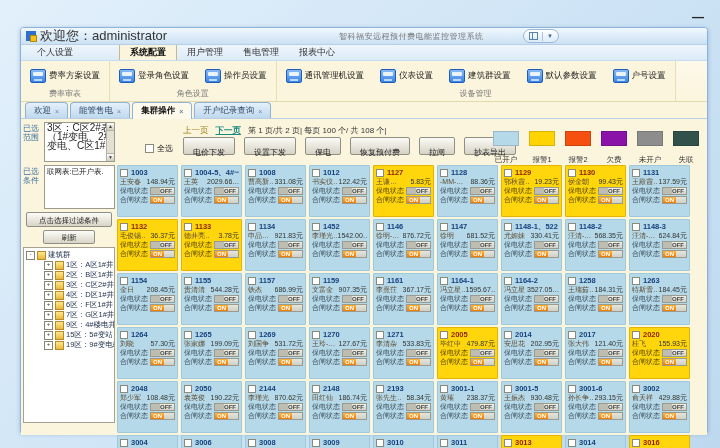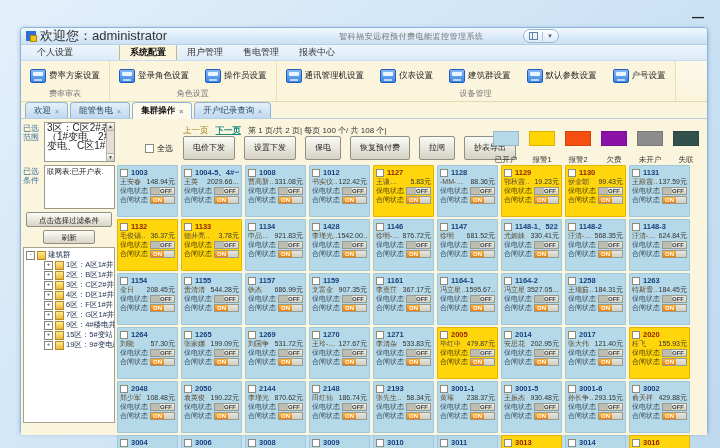--- a/index.html
+++ b/index.html
@@ -73,26 +73,26 @@
   .exp{width:7px;height:7px;border:1px solid #848477;background:#fff;font-size:6px;line-height:5px;text-align:center;color:#444;flex:0 0 auto;cursor:pointer;}
   .bic{width:7px;height:7px;background:linear-gradient(#ffe98e,#e8b93a);border:1px solid #b9892a;flex:0 0 auto;}
   .tlabel{overflow:hidden;text-overflow:clip;}
   
   .main{position:absolute;left:96px;right:2px;top:0;bottom:0;}
   .pager{display:flex;align-items:center;gap:7px;padding:5px 0 0 66px;height:13px;}
   .plink{font-size:8.5px;cursor:pointer;}
   .plink.prev{color:#a4831d;}
   .plink.next{color:#168a7f;font-weight:bold;text-decoration:underline;}
   .pinfo{font-size:8px;color:#333;}
-  .controls{display:flex;align-items:center;height:22px;position:relative;}
+  .controls{display:flex;height:22px;position:relative;}
   .selall{display:flex;align-items:center;gap:3px;margin-left:28px;cursor:pointer;}
   .cb{width:7px;height:7px;background:#fff;border:1px solid #8a8a7d;flex:0 0 auto;}
   .selall span.lbl{font-size:8px;color:#222;}
   .abtns{display:flex;gap:9px;margin-left:10px;}
-  .abtn{height:24px;padding:0 9px;border:1px solid #8f8f85;border-radius:2px;font-size:8px;color:#222;
+  .abtn{height:16px;padding:8px 9px;border:1px solid #8f8f85;border-radius:2px;font-size:8px;color:#222;
     background:linear-gradient(#fbfbf6,#d6d3c4);cursor:pointer;font-family:inherit;line-height:14px;white-space:nowrap;}
   .legend{position:absolute;right:6px;top:-6px;display:flex;gap:10px;}
   .litem{display:flex;flex-direction:column;align-items:center;gap:9px;}
   .lsw{width:24px;height:13px;border:1px solid rgba(0,0,0,.15);}
   .llab{font-size:7.5px;color:#333;white-space:nowrap;}
   
   .grid{margin-top:6px;display:flex;flex-wrap:wrap;gap:2px 3px;}
   .card{width:61px;height:52px;box-sizing:border-box;padding:2px 2px;border-radius:1px;cursor:pointer;}
   .card.b{background:#b5d9e8;border:1px solid #9ec9dc;}
   .card.y{background:#ffd60b;border:1px solid #e3b400;}
@@ -594,21 +594,21 @@
             <div class="crow">
               <span class="clab">合闸状态</span>
               <span class="toggle on">
                 <span class="tx">ON</span>
               </span>
             </div>
           </div>
           <div class="card b">
             <div class="chead">
               <span class="cb"></span>
-              <span class="cid">1428</span>
+              <span class="cid">1452</span>
             </div>
             <div class="cname">
               <span class="nm">李瑾光…</span>
               <span class="amt">1542.00…</span>
             </div>
             <div class="crow">
               <span class="clab">保电状态</span>
               <span class="toggle off">
                 <span class="tx">OFF</span>
               </span>

